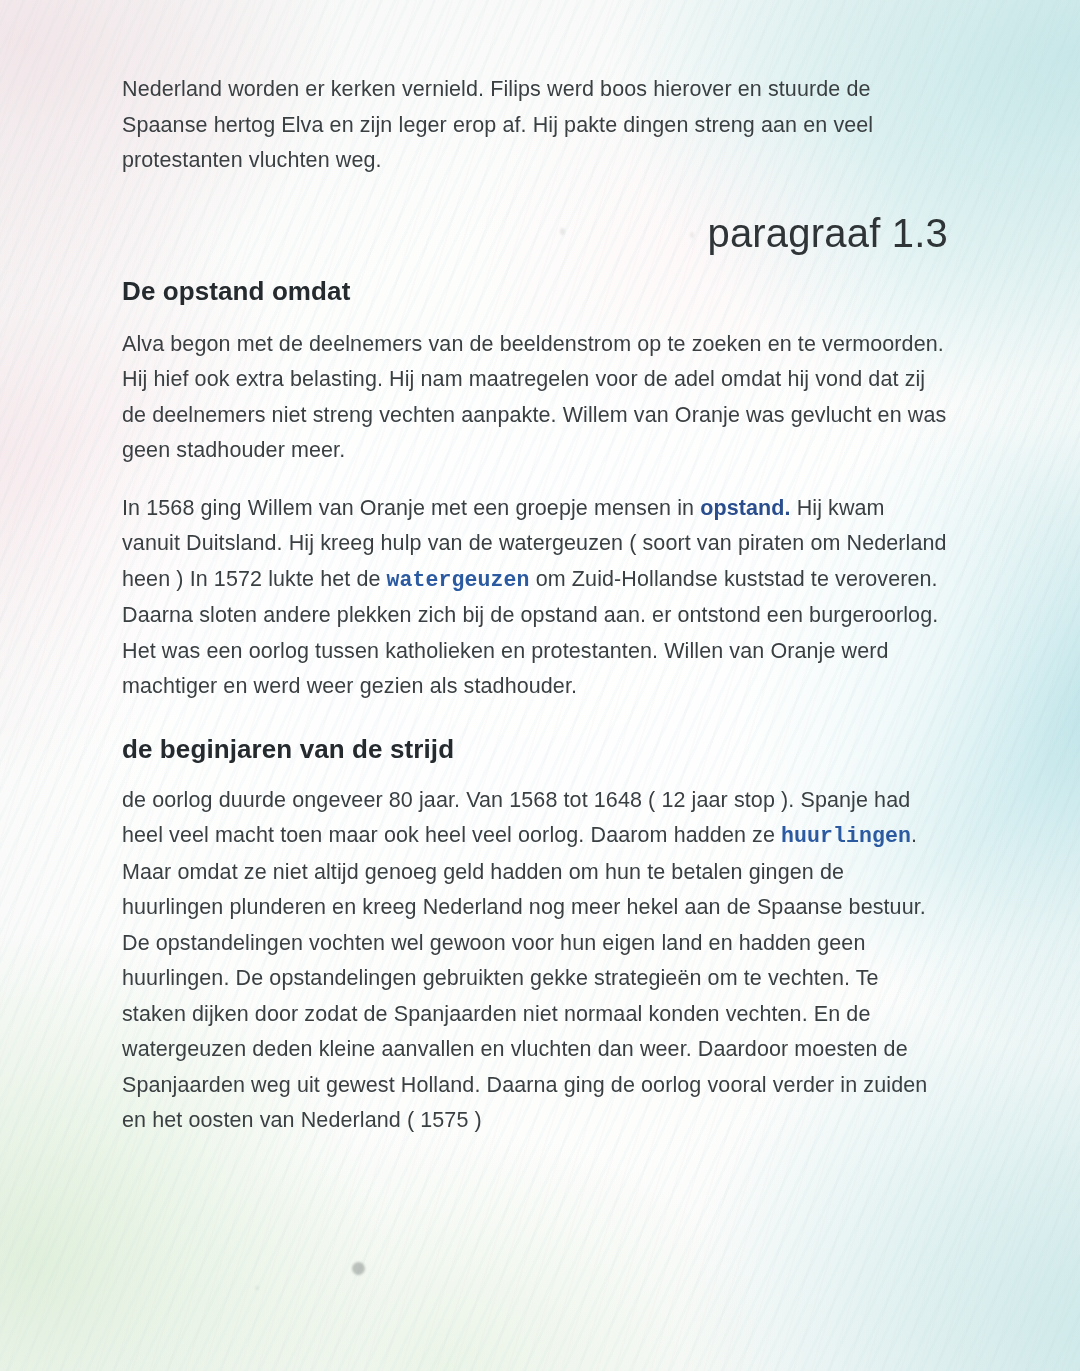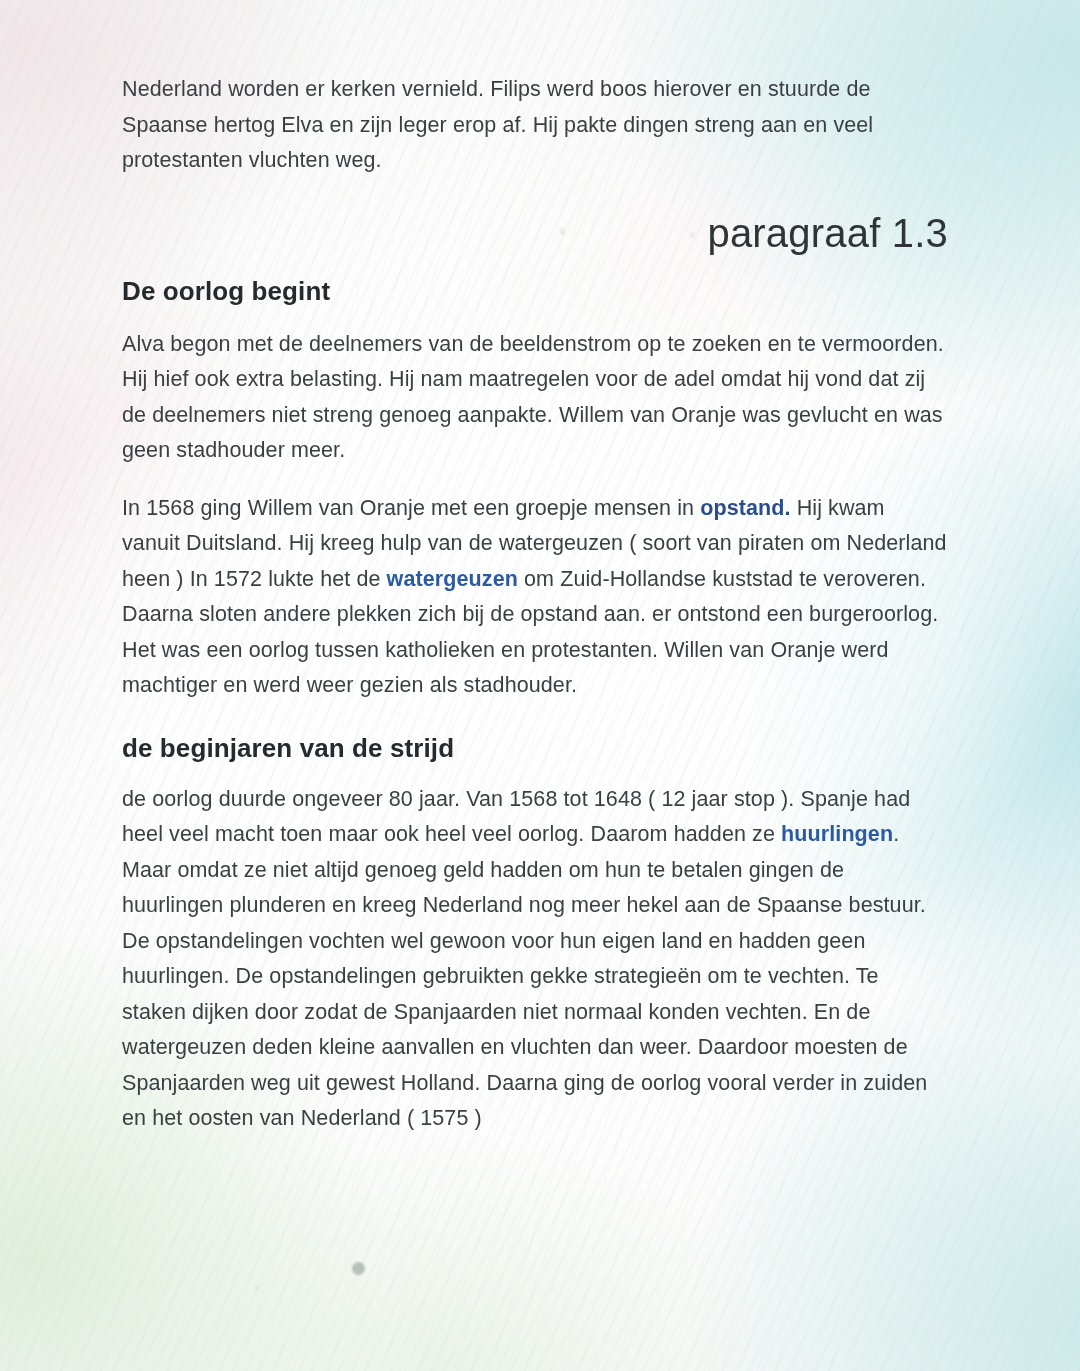--- a/index.html
+++ b/index.html
@@ -119,21 +119,21 @@
     color: #242a2e;
     letter-spacing: 0.1px;
   }
   h2.section.second { margin-top: 28px; margin-bottom: 18px; }
 
   .kw {
     font-weight: bold;
     color: #2b4e8c;
     text-align: center;
   }
-  .kw.alt { color: #2c5aa0; }
+  .kw.alt { color: #2c5aa0; font-family: Liberation Mono, monospace; }
 
   
   #content { filter: blur(0.18px) saturate(1.02); }
 </style>
 </head>
 <body>
 
 <div id="page">
 
   <div class="wash w1"></div>
@@ -147,23 +147,23 @@
   <div class="speck" style="left:560px; top:228px; width:5px; height:7px; opacity:0.35;"></div>
   <div class="speck" style="left:690px; top:232px; width:4px; height:6px; opacity:0.3;"></div>
   <div class="speck" style="left:255px; top:1286px; width:4px; height:4px; opacity:0.3;"></div>
 
   <div id="content">
 
     <p class="body">Nederland worden er kerken vernield. Filips werd boos hierover en stuurde de Spaanse hertog Elva en zijn leger erop af. Hij pakte dingen streng aan en veel protestanten vluchten weg.</p>
 
     <h1 class="para-title">paragraaf 1.3</h1>
 
-    <h2 class="section">De oorlog begint</h2>
+    <h2 class="section">De opstand omdat</h2>
 
-    <p class="body">Alva begon met de deelnemers van de beeldenstrom op te zoeken en te vermoorden. Hij hief ook extra belasting. Hij nam maatregelen voor de adel omdat hij vond dat zij de deelnemers niet streng genoeg aanpakte. Willem van Oranje was gevlucht en was geen stadhouder meer.</p>
+    <p class="body">Alva begon met de deelnemers van de beeldenstrom op te zoeken en te vermoorden. Hij hief ook extra belasting. Hij nam maatregelen voor de adel omdat hij vond dat zij de deelnemers niet streng vechten aanpakte. Willem van Oranje was gevlucht en was geen stadhouder meer.</p>
 
     <p class="body"><span>In 1568 ging Willem van Oranje met een groepje mensen in </span><span class="kw">opstand.</span><span> Hij kwam vanuit Duitsland. Hij kreeg hulp van de watergeuzen ( soort van piraten om Nederland heen ) In 1572 lukte het de </span><span class="kw alt">watergeuzen</span><span> om Zuid-Hollandse kuststad te veroveren. Daarna sloten andere plekken zich bij de opstand aan. er ontstond een burgeroorlog. Het was een oorlog tussen katholieken en protestanten. Willen van Oranje werd machtiger en werd weer gezien als stadhouder.</span></p>
 
     <h2 class="section second">de beginjaren van de strijd</h2>
 
     <p class="body"><span>de oorlog duurde ongeveer 80 jaar. Van 1568 tot 1648 ( 12 jaar stop ). Spanje had heel veel macht toen maar ook heel veel oorlog. Daarom hadden ze </span><span class="kw alt">huurlingen</span><span>. Maar omdat ze niet altijd genoeg geld hadden om hun te betalen gingen de huurlingen plunderen en kreeg Nederland nog meer hekel aan de Spaanse bestuur. De opstandelingen vochten wel gewoon voor hun eigen land en hadden geen huurlingen. De opstandelingen gebruikten gekke strategieën om te vechten. Te staken dijken door zodat de Spanjaarden niet normaal konden vechten. En de watergeuzen deden kleine aanvallen en vluchten dan weer. Daardoor moesten de Spanjaarden weg uit gewest Holland. Daarna ging de oorlog vooral verder in zuiden en het oosten van Nederland ( 1575 )</span></p>
 
   </div>
 </div>
 

